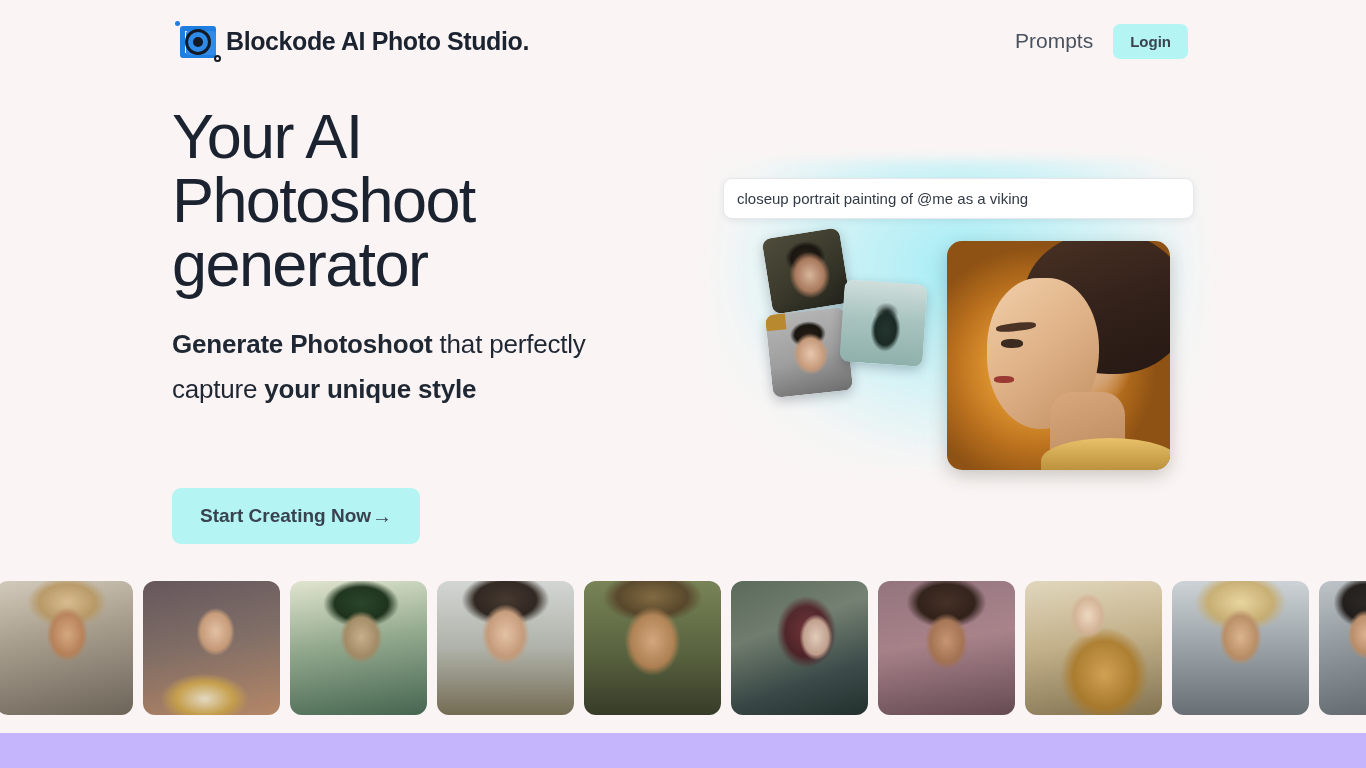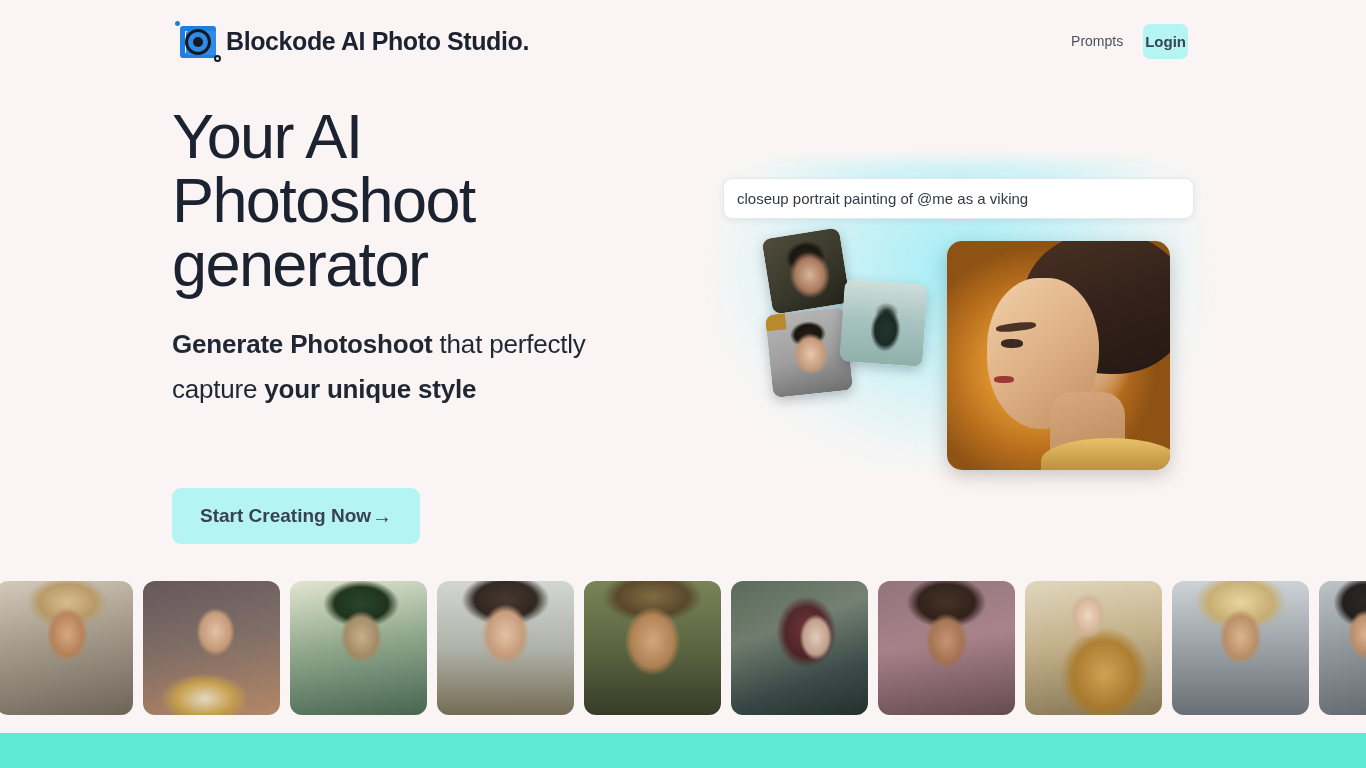--- a/index.html
+++ b/index.html
@@ -9,21 +9,21 @@
     height: 768px;
     overflow: hidden;
     background: #ffffff;
     font-family: "Liberation Sans", sans-serif;
   }
 
   .page {
     position: relative;
     width: 1366px;
     height: 768px;
-    background: #5eead4;
+    background: #c4b5fd;
   }
 
   .hero-bg {
     position: absolute;
     left: 0; top: 0;
     width: 1366px;
     height: 733px;
     background: #faf5f4;
   }
 
@@ -104,35 +104,35 @@
   }
 
   .nav {
     margin-left: auto;
     display: flex;
     align-items: center;
     gap: 20px;
   }
 
   .nav-link {
-    font-size: 14px;
+    font-size: 21px;
     color: #4a5260;
     text-decoration: none;
     cursor: pointer;
     white-space: nowrap;
   }
 
   .login-btn {
     background: #b4f4f2;
     color: #3a4350;
     font-size: 15px;
     font-weight: bold;
     border: none;
     border-radius: 7px;
-    padding: 9px 2px;
+    padding: 9px 17px;
     cursor: pointer;
     font-family: "Liberation Sans", sans-serif;
   }
 
   
   .left-col {
     position: absolute;
     left: 172px;
     top: 104px;
     width: 470px;

